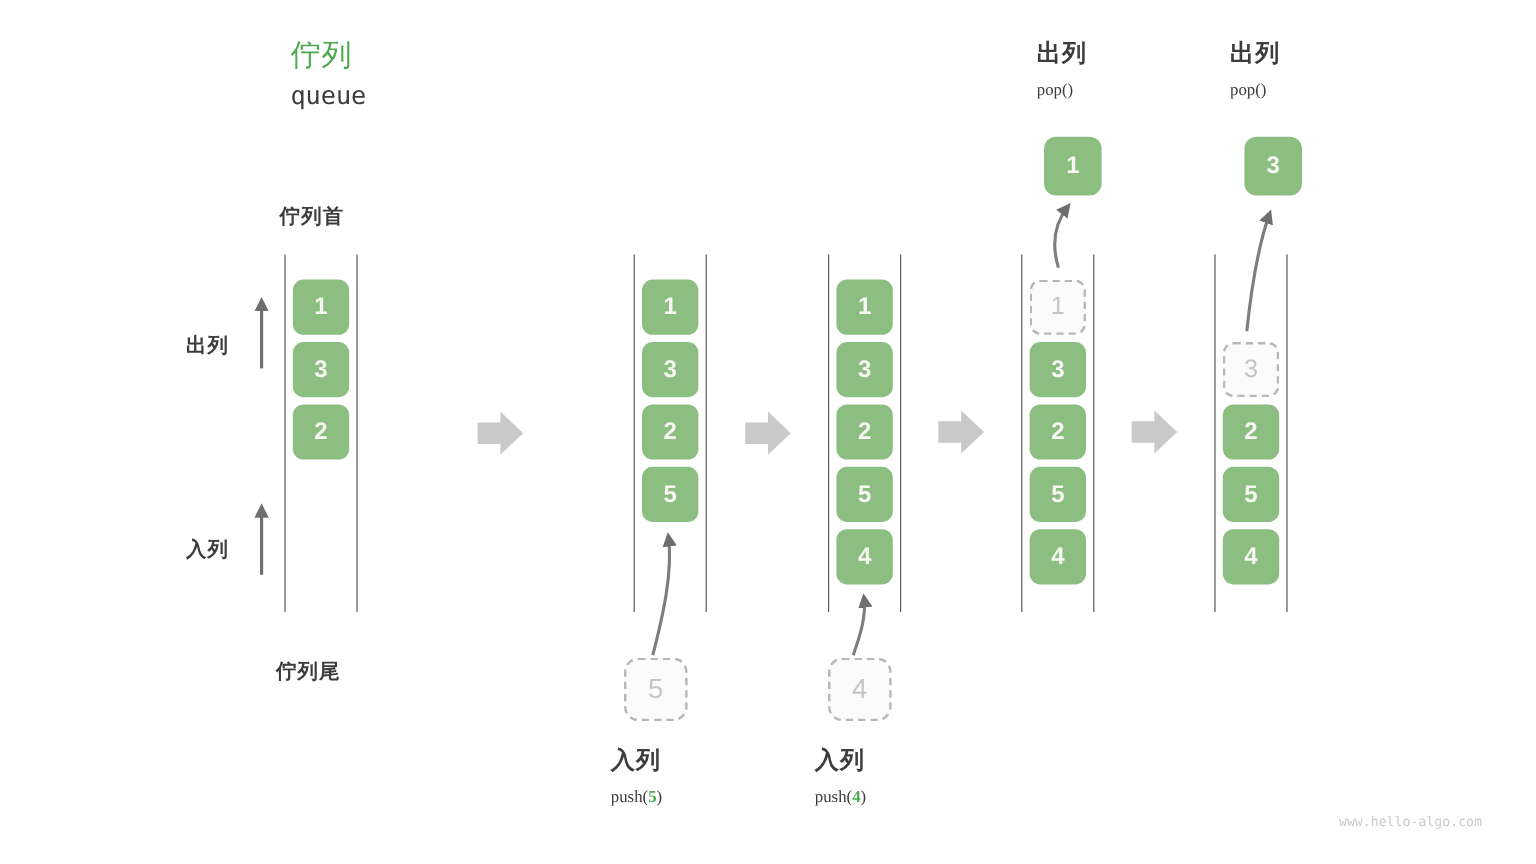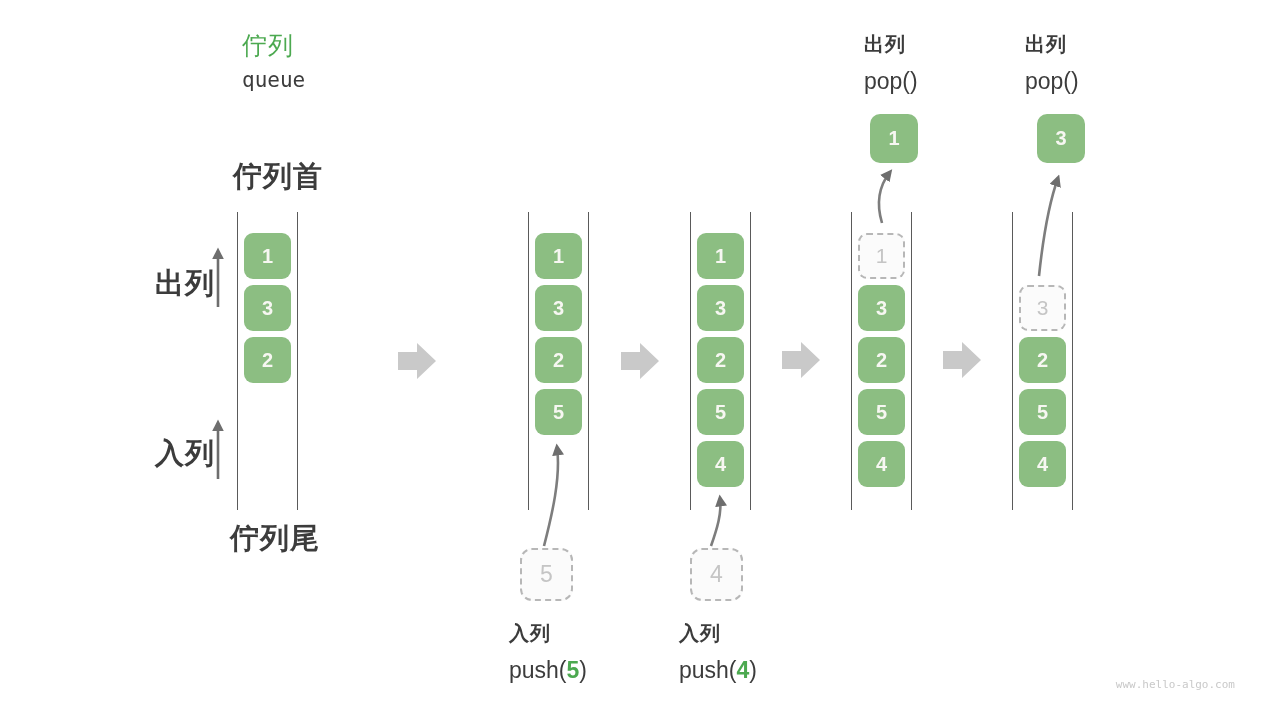--- a/index.html
+++ b/index.html
@@ -6,23 +6,23 @@
   html,body { background:#ffffff; }
   body { font-family:"Liberation Sans","DejaVu Sans",sans-serif; color:#3c3c3c; }
   .canvas {
     position:relative; width:1280px; height:720px; background:#ffffff; overflow:hidden;
   }
   .overlay { position:absolute; left:0; top:0; width:1280px; height:720px; pointer-events:none; }
 
   .title-zh { position:absolute; left:242px; top:29px; font-size:25px; font-weight:400; color:#4CA950; letter-spacing:1px; }
   .title-en { position:absolute; left:242px; top:68px; font-size:21px; color:#3c3c3c; font-family:"DejaVu Sans Mono","Liberation Mono",monospace; }
 
-  .side-label { position:absolute; font-size:29px; font-weight:700; color:#3c3c3c; letter-spacing:1px; }
+  .side-label { position:absolute; font-size:17px; font-weight:700; color:#3c3c3c; letter-spacing:1px;margin-top:12px; }
   .lbl-front { left:233px; top:157px; }
-  .lbl-rear  { left:230px; top:519px; }
+  .lbl-rear  { left:230px; top:536px; }
   .lbl-dequeue { left:155px; top:264px; }
   .lbl-enqueue { left:155px; top:434px; }
 
   .column {
     position:absolute; top:212px; width:61px; height:298px;
     border-left:1.5px solid #5a5a5a; border-right:1.5px solid #5a5a5a;
     display:flex; flex-direction:column; align-items:center; padding-top:21px; row-gap:6px;
   }
   .col-1 { left:237px; }
   .col-2 { left:528px; }
@@ -51,21 +51,21 @@
   .incoming {
     position:absolute; top:548px; width:53px; height:53px; border-radius:12px;
     background:#fbfbfb; border:2px dashed #b7b7b7; color:#c5c5c5; font-size:23px;
     display:flex; align-items:center; justify-content:center;
   }
   .incoming-1 { left:520px; }
   .incoming-2 { left:690px; }
 
   .action { position:absolute; display:flex; flex-direction:column; row-gap:10px; }
   .action .zh { font-size:20px; font-weight:600; color:#3c3c3c; letter-spacing:1px; }
-  .action .code { font-size:23px; color:#3c3c3c; font-family:Liberation Sans, sans-serif;text-align:center; }
+  .action .code { font-size:14px; color:#3c3c3c; font-family:Liberation Serif, serif; }
   .action .code .arg { color:#4CA950; font-weight:700; }
   .act-pop-1 { left:864px; top:31px; }
   .act-pop-2 { left:1025px; top:31px; }
   .act-push-1 { left:509px; top:620px; }
   .act-push-2 { left:679px; top:620px; }
 
   .watermark {
     position:absolute; right:45px; top:678px; font-size:11px; color:#c9c9c9;
     font-family:"DejaVu Sans Mono","Liberation Mono",monospace;
   }

